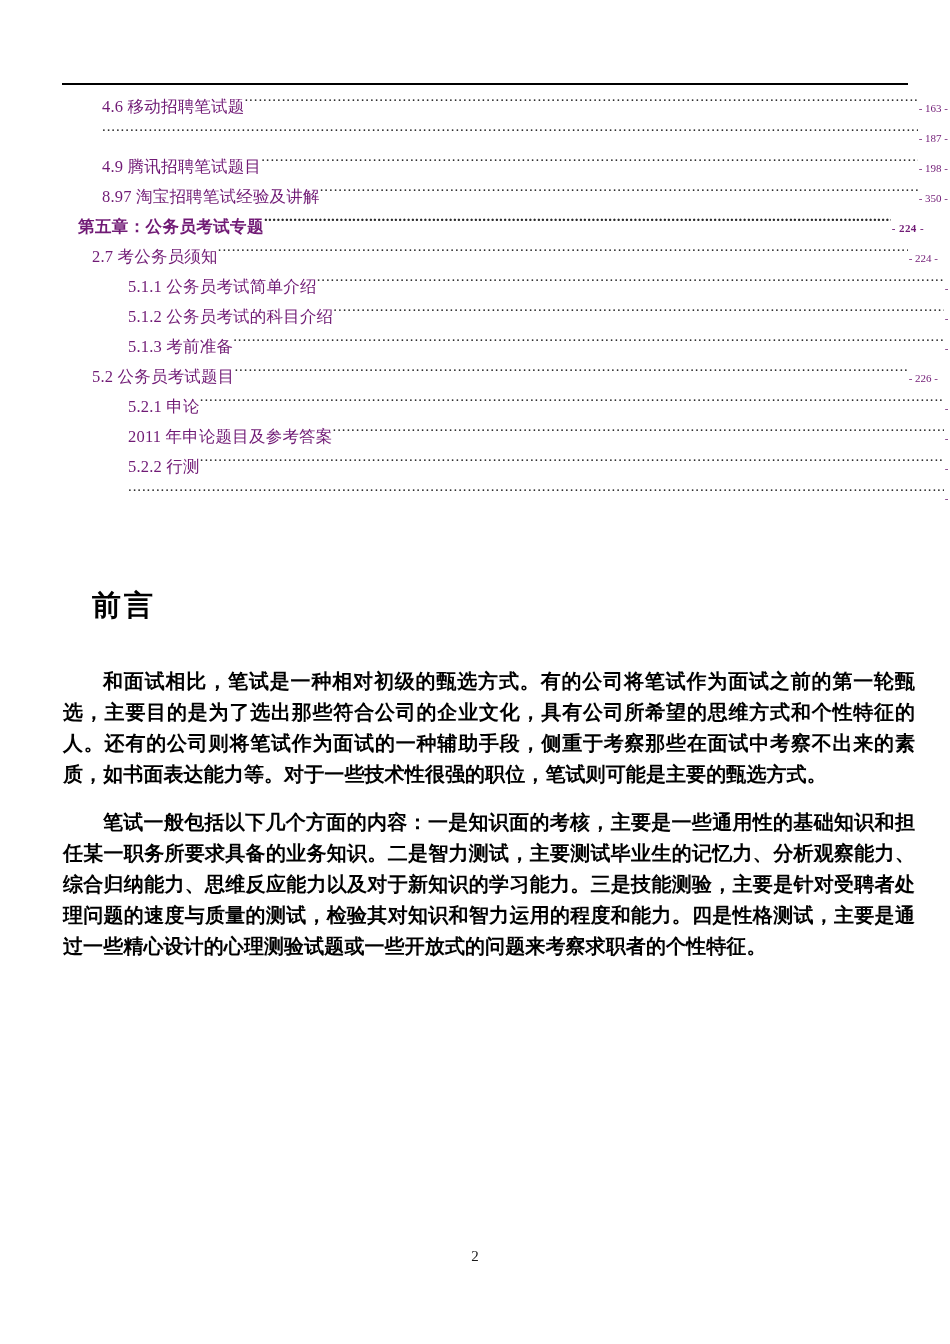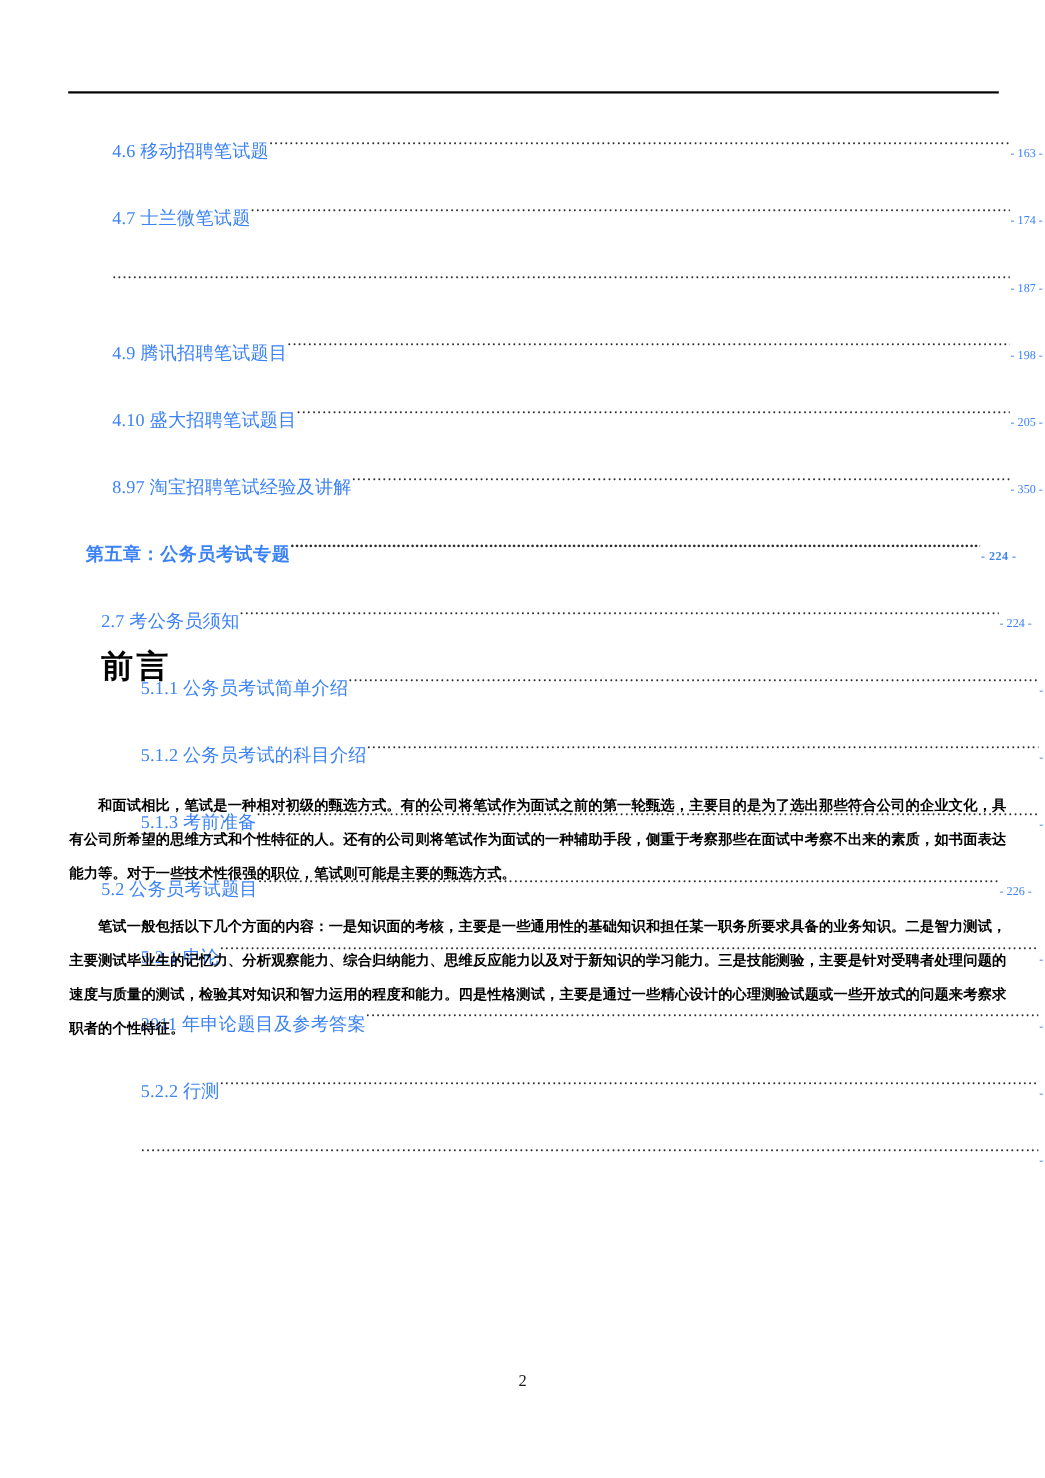--- a/index.html
+++ b/index.html
@@ -43,22 +43,21 @@
   .toc-row {
     display: flex;
     align-items: baseline;
     width: 846px;
     height: 30px;
     white-space: nowrap;
     overflow: hidden;
     font-family: "Liberation Serif", "DejaVu Serif", serif;
     font-size: 16.5px;
     line-height: 30px;
-    color: #3b82f6;
-    margin-top: 31px;
+    color: #701a75;
   }
   .toc-row .t-label {
     flex: 0 0 auto;
     letter-spacing: 0.2px;
   }
   .toc-row .t-dots {
     flex: 1 1 auto;
     overflow: hidden;
     position: relative;
     height: 20px;
@@ -98,24 +97,24 @@
     font-family: "Liberation Serif", "DejaVu Serif", serif;
     font-size: 29px;
     font-weight: bold;
     letter-spacing: 3px;
     color: #000;
   }
 
   .body-text {
     position: absolute;
     left: 63px;
-    top: 716px;
+    top: 666px;
     width: 852px;
     font-family: "Liberation Serif", "DejaVu Serif", serif;
-    font-size: 13px;
+    font-size: 20px;
     font-weight: bold;
     line-height: 31px;
     text-align: justify;
     text-justify: inter-ideograph;
     color: #000;
     letter-spacing: 0.1px;
   }
   .body-text p {
     margin: 0 0 17px 0;
     text-indent: 2em;
@@ -140,37 +139,27 @@
 
   <div class="header-rule"></div>
 
   <div class="toc" id="toc-container">
       <div class="toc-row lvl-a">
         <span class="t-label">4.6  移动招聘笔试题</span>
         <span class="t-dots"></span>
         <span class="t-page">- 163 -</span>
       </div>
       <div class="toc-row lvl-a">
-        <span class="t-label">4.7  士兰微笔试题</span>
-        <span class="t-dots"></span>
-        <span class="t-page">- 174 -</span>
-      </div>
-      <div class="toc-row lvl-a">
         <span class="t-dots"></span>
         <span class="t-page">- 187 -</span>
       </div>
       <div class="toc-row lvl-a">
         <span class="t-label">4.9  腾讯招聘笔试题目</span>
         <span class="t-dots"></span>
         <span class="t-page">- 198 -</span>
-      </div>
-      <div class="toc-row lvl-a">
-        <span class="t-label">4.10  盛大招聘笔试题目</span>
-        <span class="t-dots"></span>
-        <span class="t-page">- 205 -</span>
       </div>
       <div class="toc-row lvl-a">
         <span class="t-label">8.97  淘宝招聘笔试经验及讲解</span>
         <span class="t-dots"></span>
         <span class="t-page">- 350 -</span>
       </div>
       <div class="toc-row lvl-chap">
         <span class="t-label">第五章：公务员考试专题</span>
         <span class="t-dots"></span>
         <span class="t-page">- 224 -</span>

